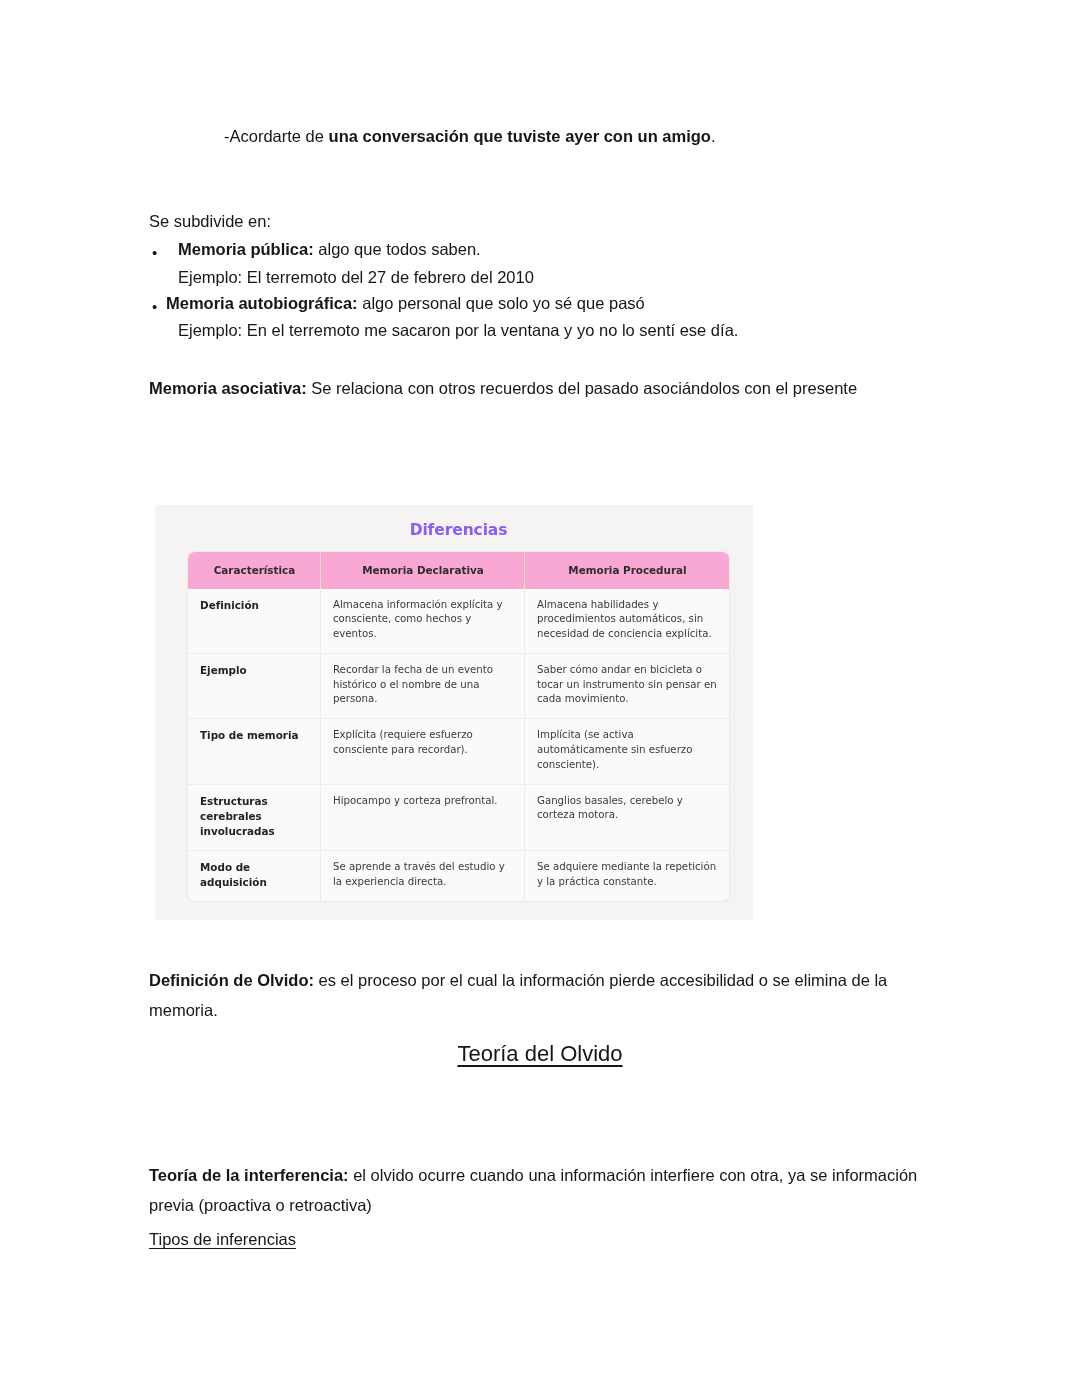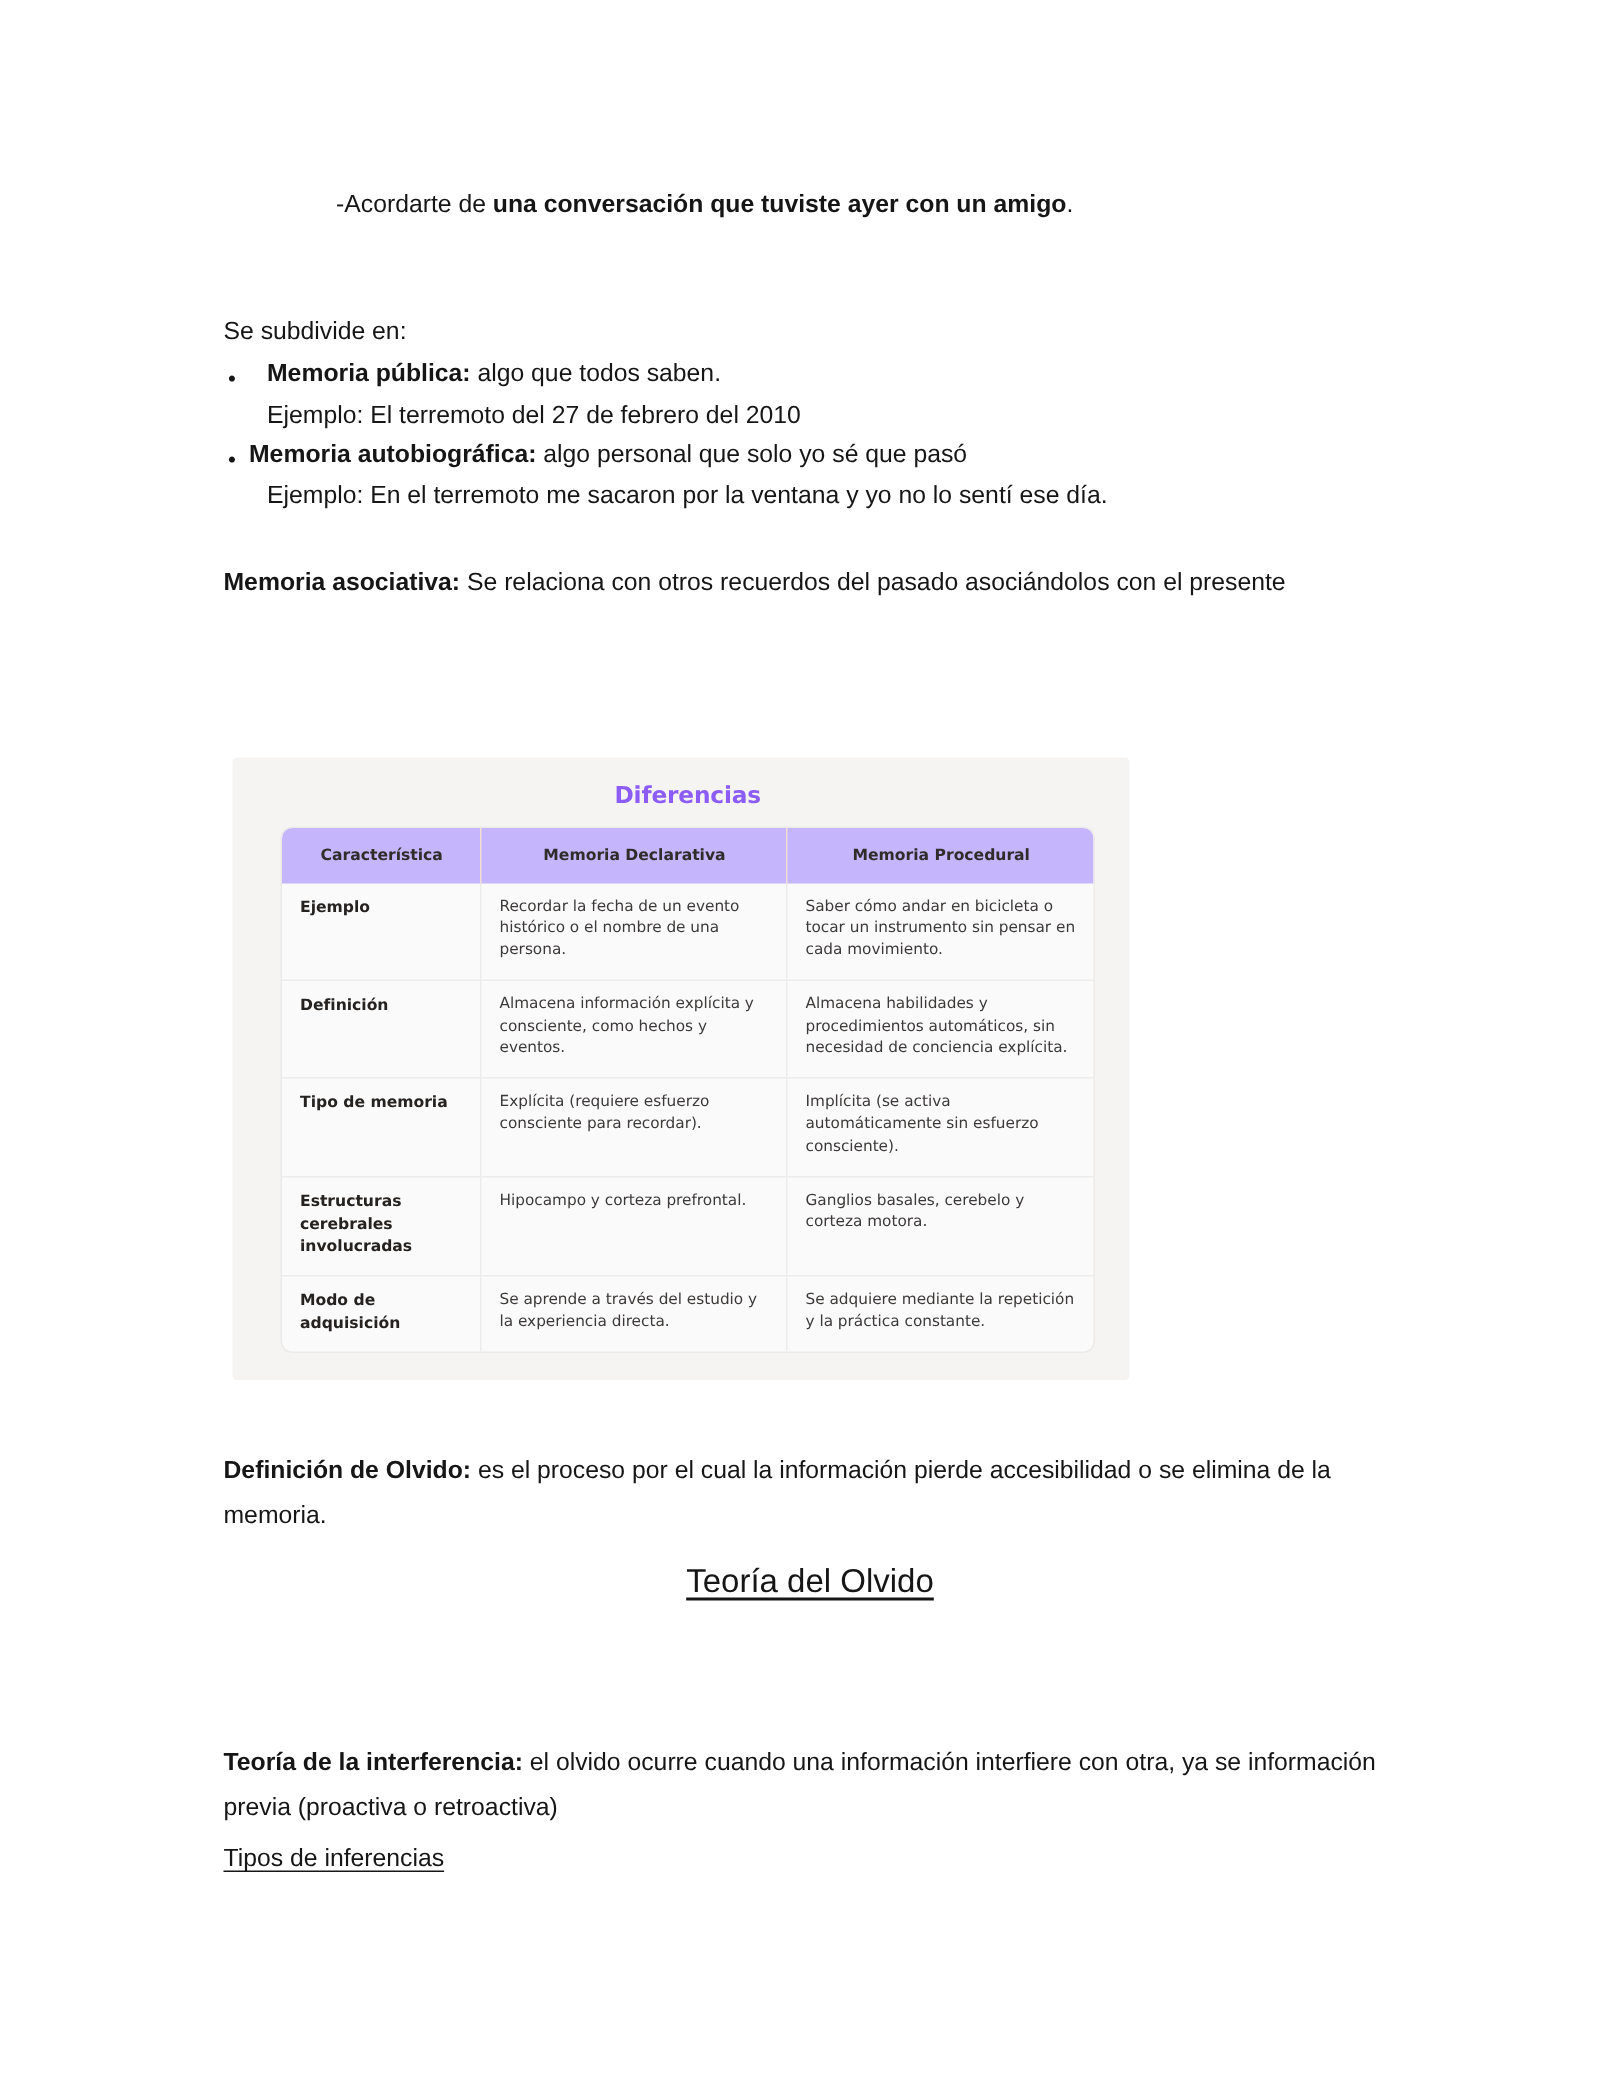--- a/index.html
+++ b/index.html
@@ -113,21 +113,21 @@
     line-height: 1.45;
     color: #3c3a39;
     border-bottom: 1px solid #edeceb;
     border-right: 1px solid #edeceb;
     box-sizing: border-box;
   }
   table.diffs th:last-child, table.diffs td:last-child { border-right: none; }
   table.diffs tr:last-child td { border-bottom: none; }
 
   table.diffs thead th {
-    background: #c4b5fd;
+    background: #f9a8d4;
     font-weight: 700;
     font-size: 10.4px;
     color: #2f2c2a;
     padding-top: 11px;
     padding-bottom: 11px;
     border-bottom: none;
     border-right-color: #f5ddcb;
   }
   table.diffs tbody td.rowhead {
     font-weight: 700;
@@ -179,30 +179,30 @@
       </colgroup>
       <thead>
         <tr>
           <th>Característica</th>
           <th>Memoria Declarativa</th>
           <th>Memoria Procedural</th>
         </tr>
       </thead>
       <tbody>
         <tr>
+          <td class="rowhead">Definición</td>
+          <td>Almacena información explícita y consciente, como hechos y eventos.</td>
+          <td>Almacena habilidades y procedimientos automáticos, sin necesidad de conciencia explícita.</td>
+        </tr>
+        <tr>
           <td class="rowhead">Ejemplo</td>
           <td>Recordar la fecha de un evento histórico o el nombre de una persona.</td>
           <td>Saber cómo andar en bicicleta o tocar un instrumento sin pensar en cada movimiento.</td>
         </tr>
         <tr>
-          <td class="rowhead">Definición</td>
-          <td>Almacena información explícita y consciente, como hechos y eventos.</td>
-          <td>Almacena habilidades y procedimientos automáticos, sin necesidad de conciencia explícita.</td>
-        </tr>
-        <tr>
           <td class="rowhead">Tipo de memoria</td>
           <td>Explícita (requiere esfuerzo consciente para recordar).</td>
           <td>Implícita (se activa automáticamente sin esfuerzo consciente).</td>
         </tr>
         <tr>
           <td class="rowhead">Estructuras cerebrales involucradas</td>
           <td>Hipocampo y corteza prefrontal.</td>
           <td>Ganglios basales, cerebelo y corteza motora.</td>
         </tr>
         <tr>

